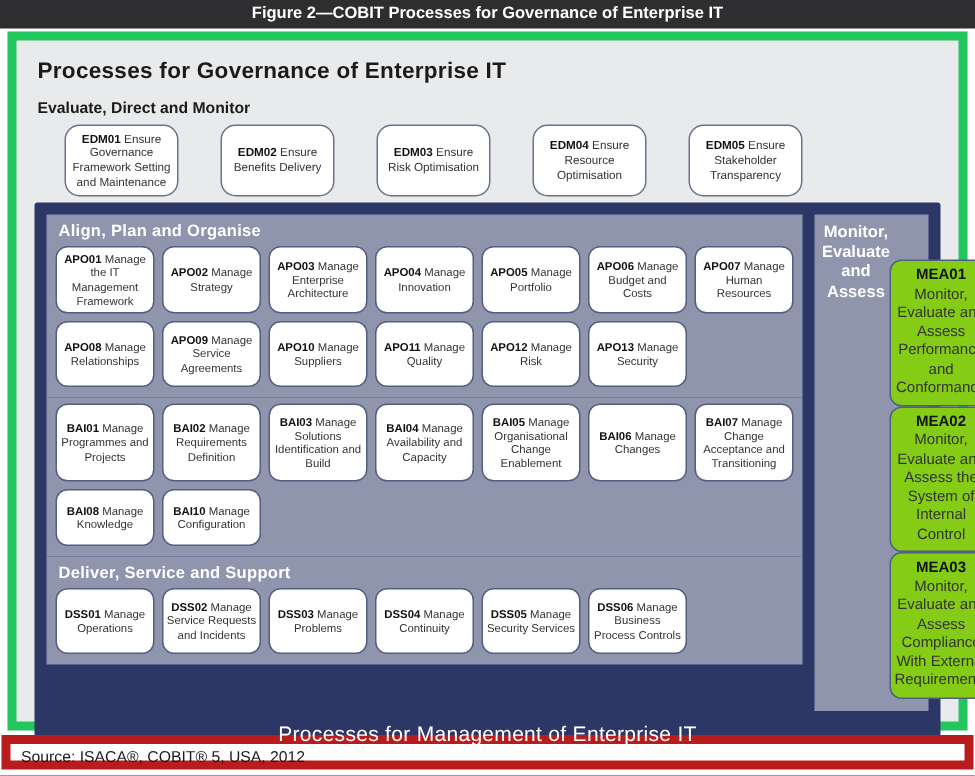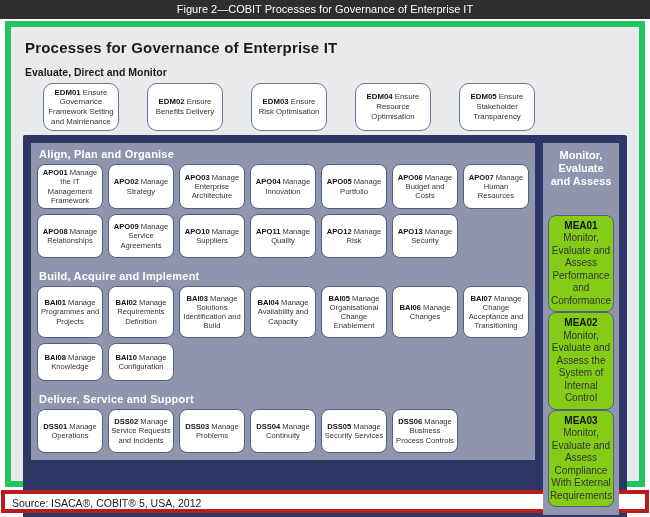--- a/index.html
+++ b/index.html
@@ -5,21 +5,21 @@
   * { margin:0; padding:0; box-sizing:border-box; }
   body {
     width:650px; height:517px; overflow:hidden;
     background:#ffffff;
     font-family:"Liberation Sans", sans-serif;
     -webkit-font-smoothing:antialiased;
   }
   
   .fig-titlebar {
     height:19px; background:#2e2e30; color:#ffffff;
-    font-size:11px; font-weight:normal; text-align:center; line-height:19px;
+    font-size:11px; font-weight:bold; text-align:center; line-height:19px;
   }
   
   .fig-body {
     margin:2px 5px 0 5px; height:466px;
     border:6px solid #22c55e; background:#e9eaeb;
     padding:4px 12px 8px 12px;
   }
   .gov-title {
     font-size:15px; font-weight:bold; color:#1b1b1b;
     margin:8px 0 10px 2px; letter-spacing:.2px;
@@ -59,21 +59,21 @@
     background:#ffffff; border:1.3px solid #545e82; border-radius:8px;
     font-size:7.6px; line-height:1.22; color:#333;
     display:flex; align-items:center; justify-content:center;
     text-align:center; padding:3px 2px; min-height:44px;
   }
   .row-tall .pbox { min-height:52px; }
   .row-short .pbox { min-height:38px; }
   
   .mea-panel {
     width:76px; background:#8e95ad; padding:4px 5px 8px 5px;
-    display:flex; flex-direction:column;
+    display:flex; 
   }
   .mea-title {
     color:#ffffff; font-weight:bold; font-size:11px;
     text-align:center; line-height:1.2; margin:2px 0 0 0;
   }
   .mea-boxes {
     flex:1; display:flex; flex-direction:column;
     justify-content:space-between; padding-top:26px;
   }
   .mea-box {
@@ -83,21 +83,21 @@
     text-align:center; padding:4px 2px; min-height:50px;
   }
   .mea-box b { color:#111; }
   .mgmt-title {
     color:#ffffff; font-weight:normal; font-size:14px;
     text-align:center; padding:7px 0 1px 0; letter-spacing:.2px;
   }
   
   .fig-footer {
     margin:3px 1px 0 1px; height:23px;
-    border:4px solid #b91c1c; background:#ffffff;
+    border:6px solid #b91c1c; background:#ffffff;
     font-size:10.5px; color:#1b1b1b; line-height:19px; padding-left:7px;
   }
 </style>
 </head>
 <body>
 
 <div class="page">
 
   <div class="fig-titlebar">
     <span>Figure 2—COBIT Processes for Governance of Enterprise IT</span>
@@ -169,21 +169,20 @@
                 </div>
                 <div class="pbox">
                   <span><b>APO12</b> Manage Risk</span>
                 </div>
                 <div class="pbox">
                   <span><b>APO13</b> Manage Security</span>
                 </div>
               </div>
             </div>
             <div class="section-panel">
-              <div class="sec-title">Build, Acquire and Implement</div>
               <div class="proc-row row-tall">
                 <div class="pbox">
                   <span><b>BAI01</b> Manage Programmes and Projects</span>
                 </div>
                 <div class="pbox">
                   <span><b>BAI02</b> Manage Requirements Definition</span>
                 </div>
                 <div class="pbox">
                   <span><b>BAI03</b> Manage Solutions Identification and Build</span>
                 </div>

